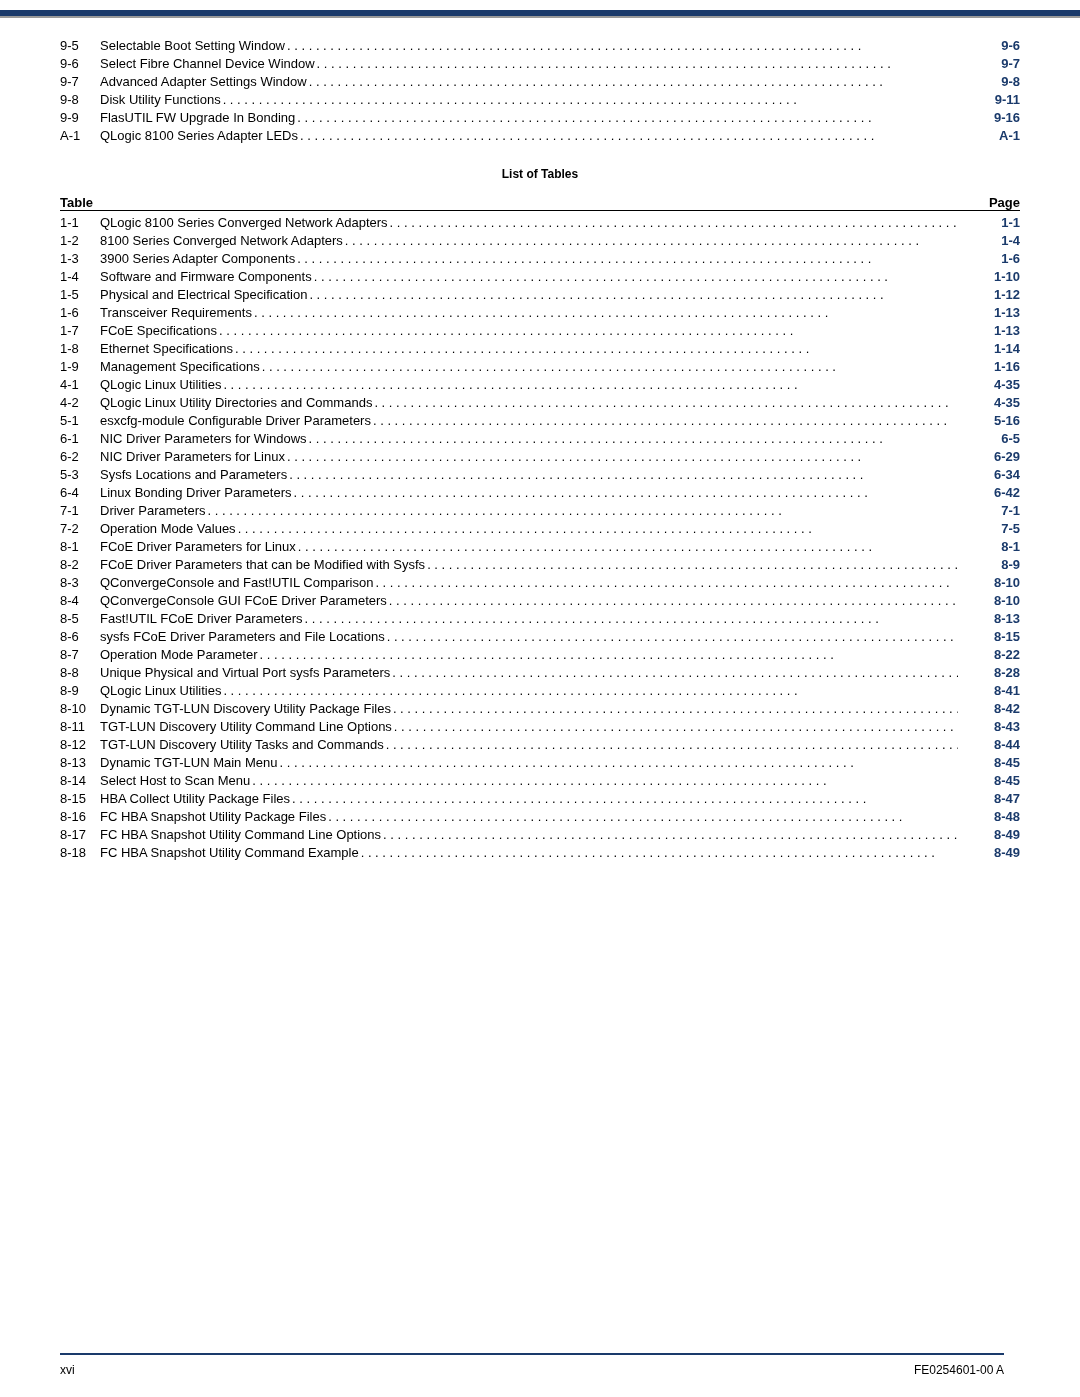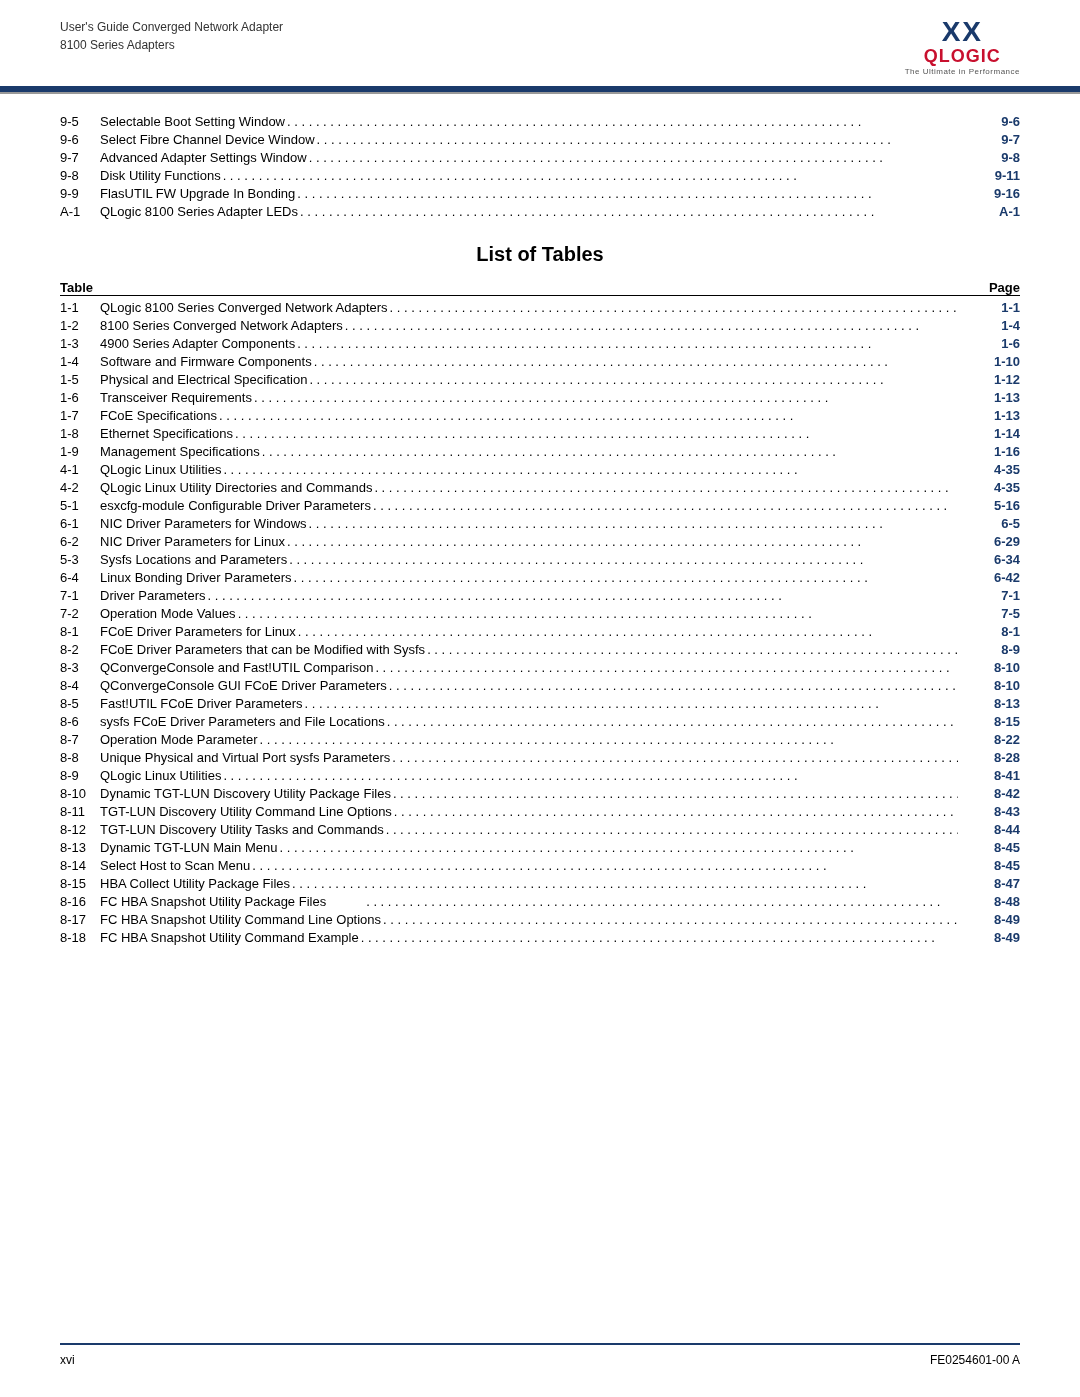--- a/index.html
+++ b/index.html
@@ -94,67 +94,56 @@
       width: 60px;
       text-align: right;
       color: #1a3a6b;
       font-weight: bold;
       flex-shrink: 0;
     }
 
     
     .section-title {
       text-align: center;
-      font-size: 20px;
+      font-size: 12px;
       font-weight: bold;
       margin: 10px 0 14px 0;
       color: #000;
     }
 
     
     .table-header-row {
       display: flex;
       justify-content: space-between;
       border-bottom: 1px solid #000;
       margin-bottom: 4px;
       font-weight: bold;
       font-size: 13px;
     }
 
     
     .footer {
       position: absolute;
       bottom: 30px;
       left: 60px;
-      right: 60px;
+      right: 76px;
       display: flex;
       justify-content: space-between;
       align-items: center;
       border-top: 2px solid #1a3a6b;
       padding-top: 8px;
       font-size: 12px;
       color: #000;
     }
   </style>
 </head>
 <body>
 
 <div class="page-wrapper">
 
-  <div class="header">
-    <div class="header-text">
-      <div>User's Guide Converged Network Adapter</div>
-      <div>8100 Series Adapters</div>
-    </div>
-    <div class="logo-area">
-      <div class="logo-xx">XX</div>
-      <div class="logo-qlogic">QLOGIC</div>
-      <div class="logo-tagline">The Ultimate in Performance</div>
-    </div>
-  </div>
 
   <div class="header-bar"></div>
   <div class="header-bar-accent"></div>
 
   <div class="content">
 
     <div class="figure-list" id="figure-list">
         <div class="toc-row">
     <span class="toc-num">9-5</span>
     <span style="flex:1; overflow:hidden; white-space:nowrap; display:flex; align-items:baseline;">
@@ -225,21 +214,21 @@
     <span class="toc-num">1-2</span>
     <span style="flex:1; overflow:hidden; white-space:nowrap; display:flex; align-items:baseline;">
       <span>8100 Series Converged Network Adapters</span>
       <span style="flex:1; overflow:hidden; white-space:nowrap; color:#000; font-size:13px; margin: 0 2px;"> . . . . . . . . . . . . . . . . . . . . . . . . . . . . . . . . . . . . . . . . . . . . . . . . . . . . . . . . . . . . . . . . . . . . . . . . . . . . . . . . </span>
     </span>
     <span class="toc-page">1-4</span>
   </div>
         <div class="toc-row">
     <span class="toc-num">1-3</span>
     <span style="flex:1; overflow:hidden; white-space:nowrap; display:flex; align-items:baseline;">
-      <span>4900 Series Adapter Components</span>
+      <span>3900 Series Adapter Components</span>
       <span style="flex:1; overflow:hidden; white-space:nowrap; color:#000; font-size:13px; margin: 0 2px;"> . . . . . . . . . . . . . . . . . . . . . . . . . . . . . . . . . . . . . . . . . . . . . . . . . . . . . . . . . . . . . . . . . . . . . . . . . . . . . . . . </span>
     </span>
     <span class="toc-page">1-6</span>
   </div>
         <div class="toc-row">
     <span class="toc-num">1-4</span>
     <span style="flex:1; overflow:hidden; white-space:nowrap; display:flex; align-items:baseline;">
       <span>Software and Firmware Components</span>
       <span style="flex:1; overflow:hidden; white-space:nowrap; color:#000; font-size:13px; margin: 0 2px;"> . . . . . . . . . . . . . . . . . . . . . . . . . . . . . . . . . . . . . . . . . . . . . . . . . . . . . . . . . . . . . . . . . . . . . . . . . . . . . . . . </span>
     </span>
@@ -472,21 +461,21 @@
         <div class="toc-row">
     <span class="toc-num">8-15</span>
     <span style="flex:1; overflow:hidden; white-space:nowrap; display:flex; align-items:baseline;">
       <span>HBA Collect Utility Package Files</span>
       <span style="flex:1; overflow:hidden; white-space:nowrap; color:#000; font-size:13px; margin: 0 2px;"> . . . . . . . . . . . . . . . . . . . . . . . . . . . . . . . . . . . . . . . . . . . . . . . . . . . . . . . . . . . . . . . . . . . . . . . . . . . . . . . . </span>
     </span>
     <span class="toc-page">8-47</span>
   </div>
         <div class="toc-row">
     <span class="toc-num">8-16</span>
-    <span style="flex:1; overflow:hidden; white-space:nowrap; display:flex; align-items:center;gap:38px;">
+    <span style="flex:1; overflow:hidden; white-space:nowrap; display:flex; align-items:center;">
       <span>FC HBA Snapshot Utility Package Files</span>
       <span style="flex:1; overflow:hidden; white-space:nowrap; color:#000; font-size:13px; margin: 0 2px;"> . . . . . . . . . . . . . . . . . . . . . . . . . . . . . . . . . . . . . . . . . . . . . . . . . . . . . . . . . . . . . . . . . . . . . . . . . . . . . . . . </span>
     </span>
     <span class="toc-page">8-48</span>
   </div>
         <div class="toc-row">
     <span class="toc-num">8-17</span>
     <span style="flex:1; overflow:hidden; white-space:nowrap; display:flex; align-items:baseline;">
       <span>FC HBA Snapshot Utility Command Line Options</span>
       <span style="flex:1; overflow:hidden; white-space:nowrap; color:#000; font-size:13px; margin: 0 2px;"> . . . . . . . . . . . . . . . . . . . . . . . . . . . . . . . . . . . . . . . . . . . . . . . . . . . . . . . . . . . . . . . . . . . . . . . . . . . . . . . . </span>

